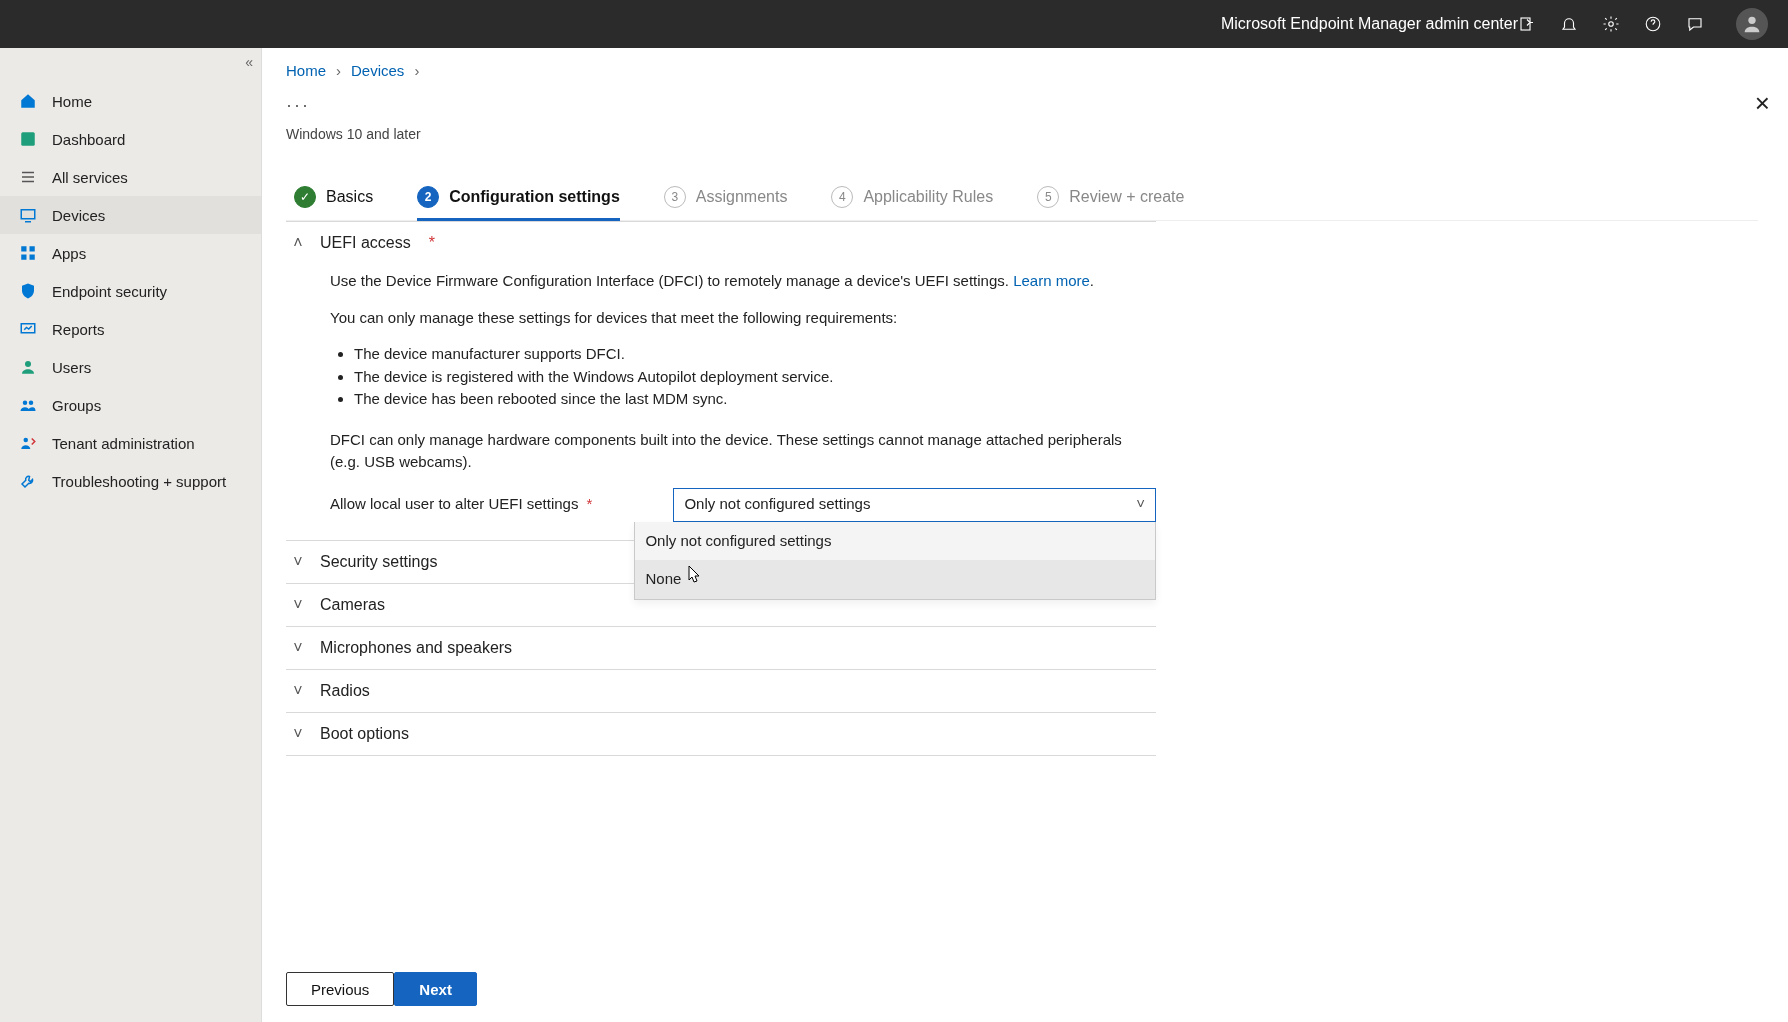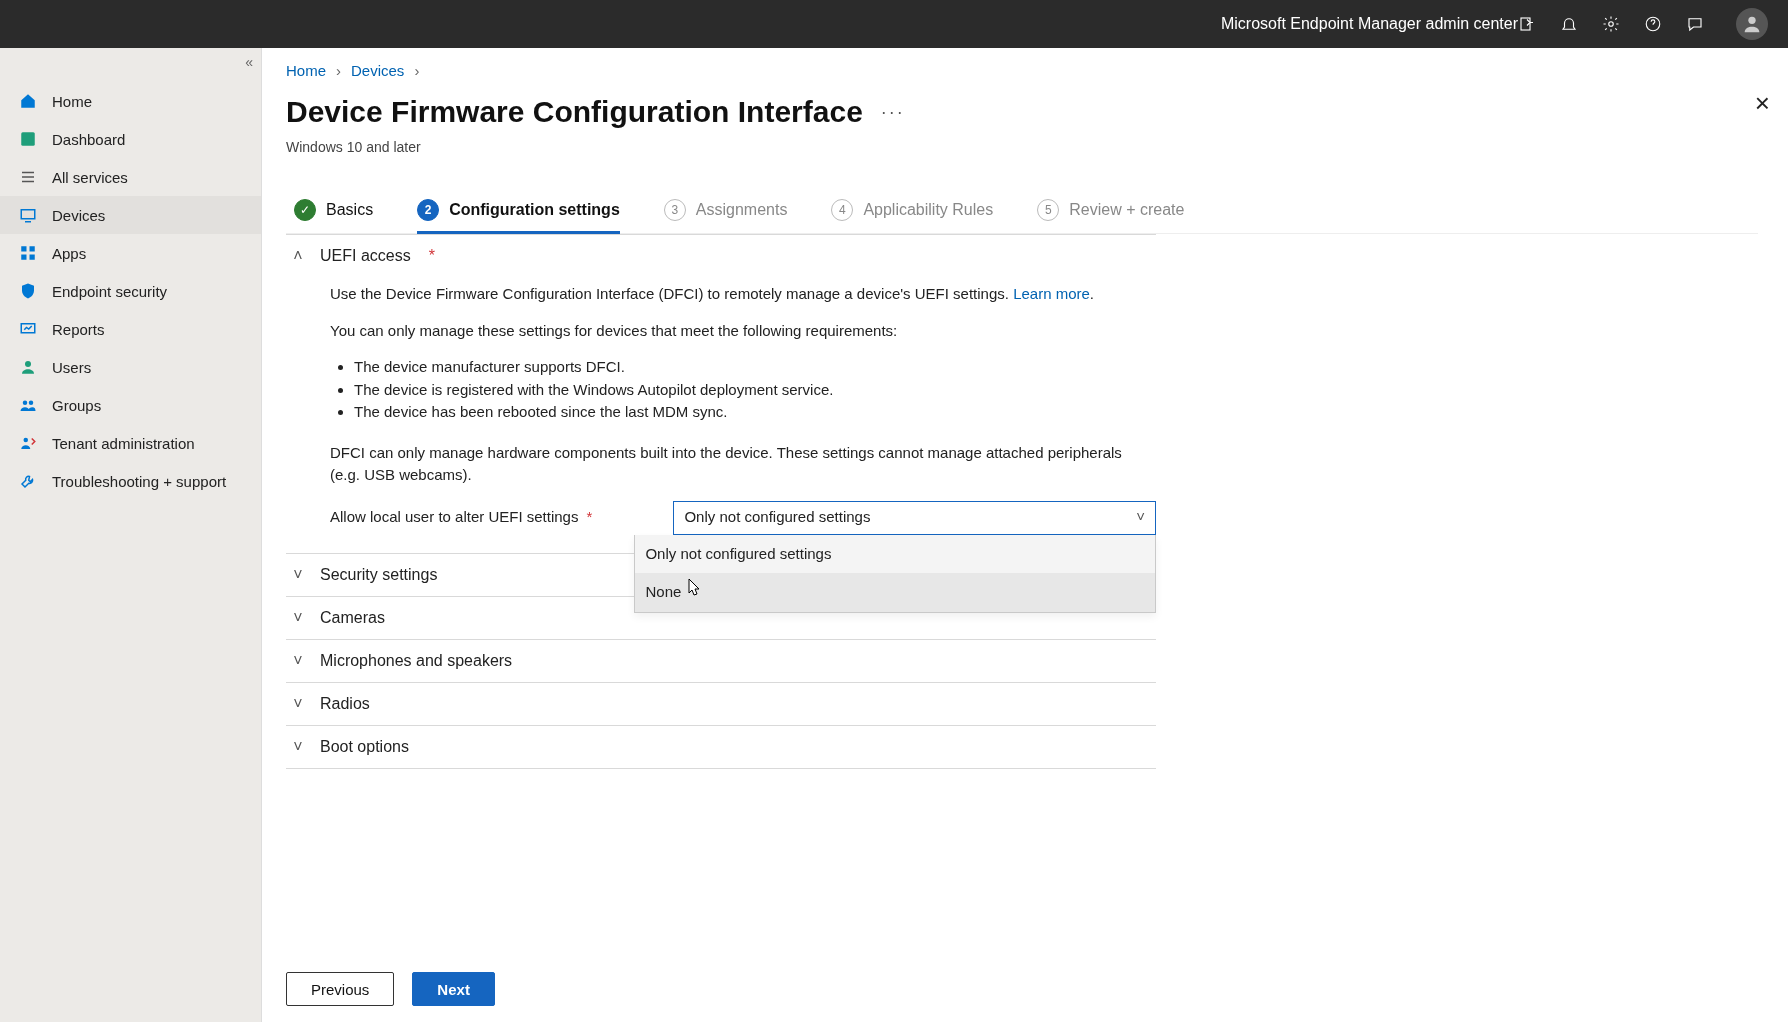--- a/index.html
+++ b/index.html
@@ -44,21 +44,21 @@
 .sec-body ul { list-style: disc; padding-left: 24px; margin-bottom: 18px; }
 .sec-body a { color: #0062b1; text-decoration: none; }
 .field-row { display: flex; align-items: center; gap: 42px; margin-top: 10px; }
 .field-label { font-size: 15px; min-width: 260px; }
 .select-wrap { position: relative; flex: 1; padding-left: 39px; }
 .select-box { border: 1.5px solid #1565c0; height: 34px; display: flex; align-items: center; justify-content: space-between; padding: 0 10px; font-size: 15px; background: #fff; cursor: pointer; }
 .select-box .caret { color: #555; }
 .dropdown { position: absolute; top: 34px; left: 0; right: 0; background: #f4f4f4; border: 1px solid #c9c9c9; border-top: none; z-index: 10; box-shadow: 0 4px 8px rgba(0,0,0,0.06); }
 .dd-opt { padding: 8px 10px; font-size: 15px; cursor: pointer; }
 .dd-opt.hover { background: #e7e7e7; }
-.footer { position: fixed; bottom: 0; left: 262px; right: 0; background: #fff; padding: 13px 24px 16px 24px; display: flex; gap: 18px; }
+.footer { position: fixed; bottom: 0; left: 262px; right: 0; background: #fff; padding: 13px 24px 16px 24px; display: flex; }
 .btn { height: 34px; padding: 0 24px; font-size: 15px; border-radius: 2px; cursor: pointer; }
 .btn.prev { background: #fff; border: 1px solid #333; color: #111; }
 .btn.next { background: #1565c0; border: 1px solid #1565c0; color: #fff; font-weight: 700; }
 .cursor-ptr { position: absolute; pointer-events: none; }
 </style>
 </head>
 <body>
 
 <div class="topbar">
   <div class="topbar-title">Microsoft Endpoint Manager admin center</div>
@@ -207,21 +207,20 @@
 
   <div class="main">
     <div class="breadcrumb">
       <a>Home</a>
       <span class="sep">›</span>
       <a>Devices</a>
       <span class="sep">›</span>
     </div>
 
     <div class="page-header">
-      <h1 class="page-title">Device Firmware Configuration Interface</h1>
       <span class="more-btn">···</span>
     </div>
     <div class="page-subtitle">Windows 10 and later</div>
     <div class="close-x">×</div>
 
     <div class="wizard" id="wizard">
         <div class="wz-step done">
           <span class="wz-ico">✓</span>
           <span>Basics</span>
         </div>

